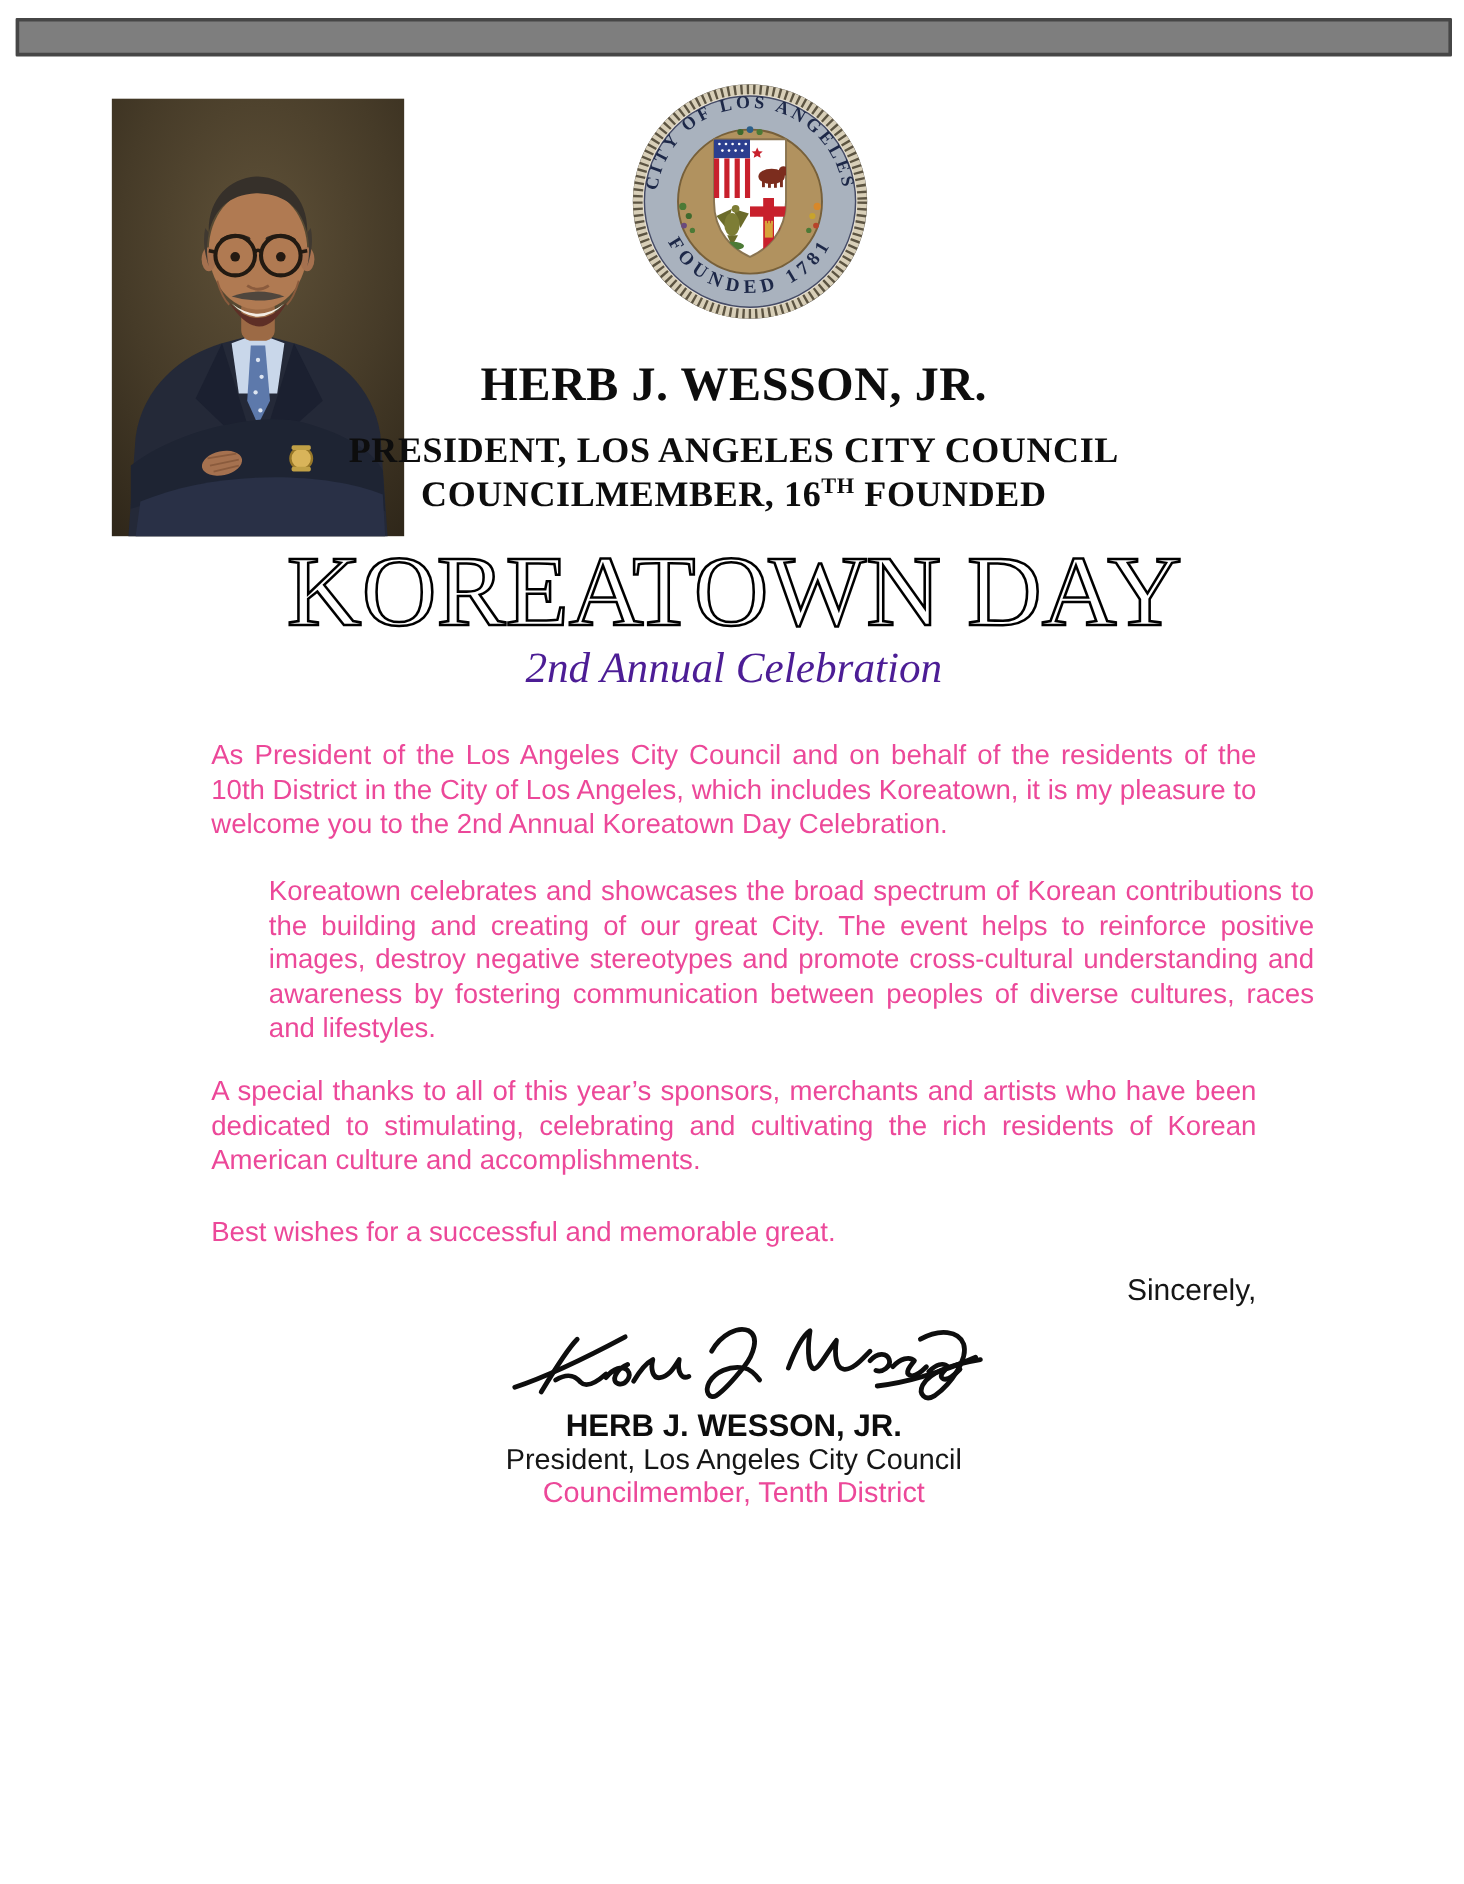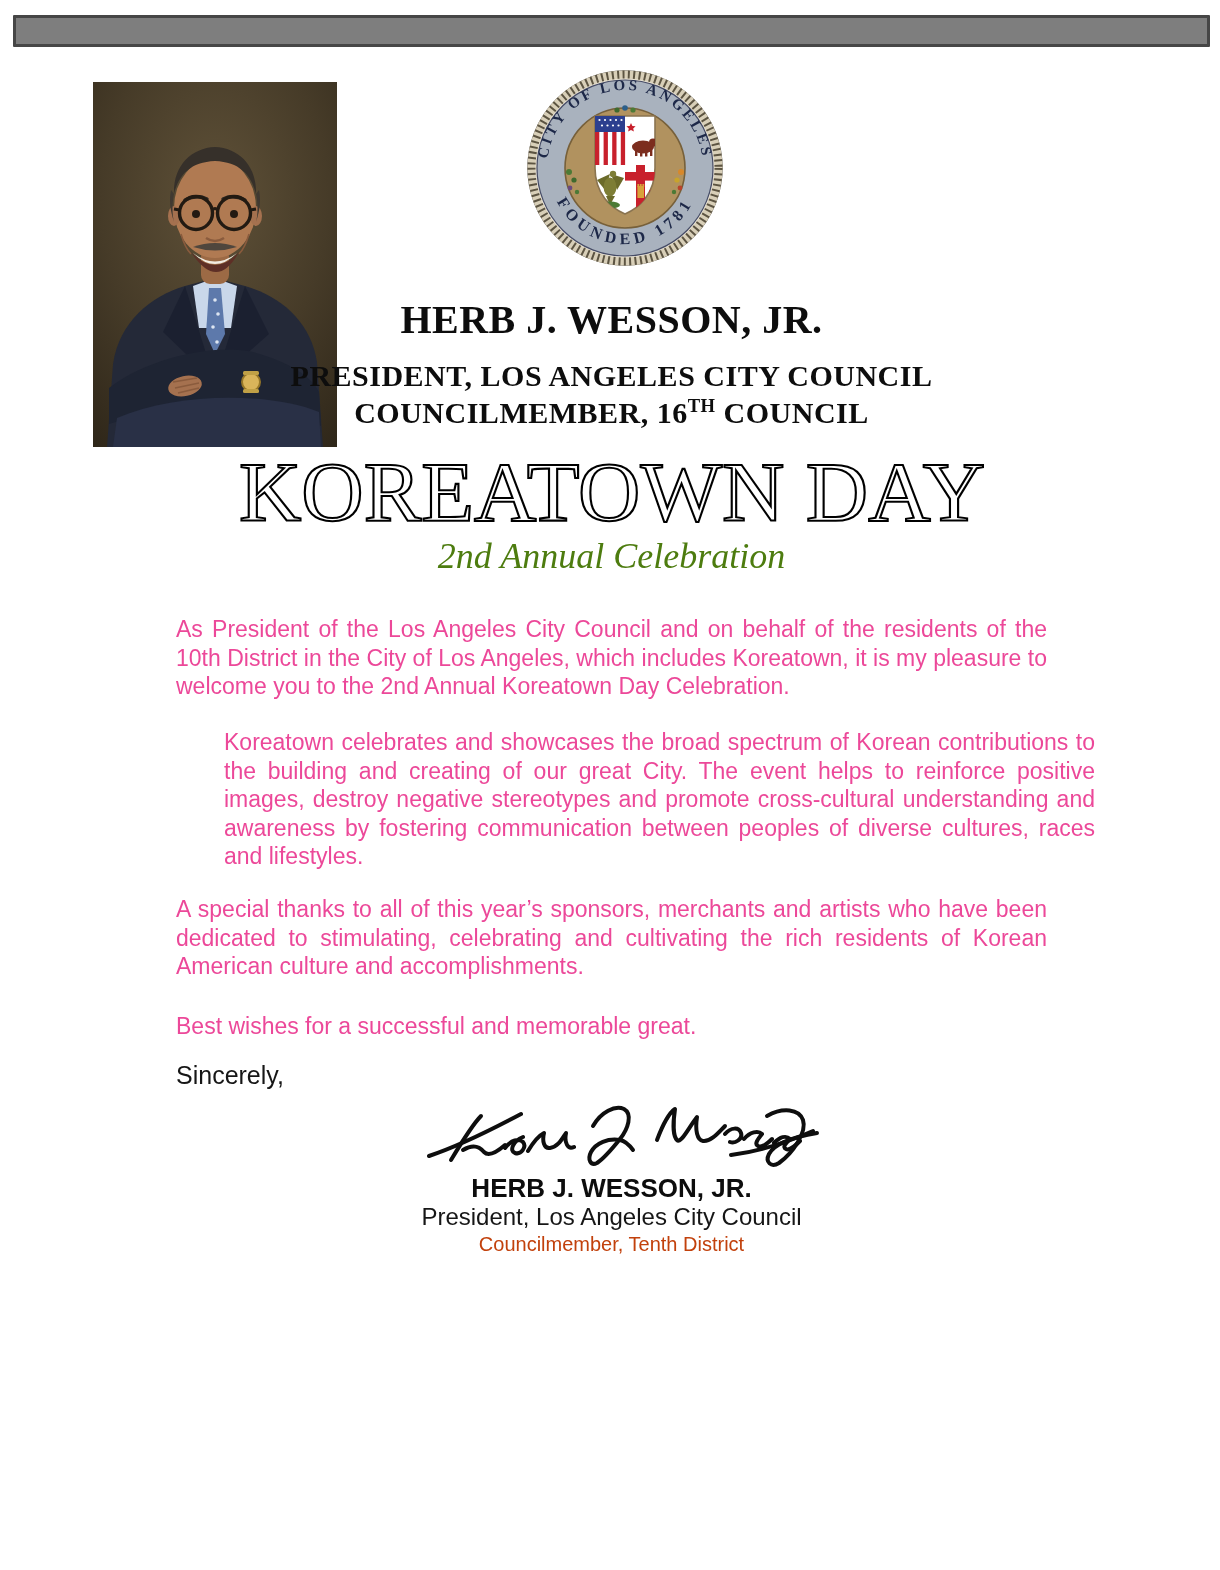--- a/index.html
+++ b/index.html
@@ -35,36 +35,36 @@
     font-size:30px;line-height:32px;text-align:center;letter-spacing:.5px;color:#0d0d0d;}
   .hdr-title2 sup{font-size:62%;vertical-align:super;line-height:0;}
 
   .main-title{left:160px;top:443px;width:904px;height:96px;}
   .main-title text{
     font-family:"Liberation Serif","DejaVu Serif",serif;
     font-size:84px;fill:#ffffff;stroke:#000000;stroke-width:2.1px;
   }
 
   .subtitle{top:536px;font-family:"Liberation Serif",serif;font-style:italic;
-    font-size:36px;line-height:40px;text-align:center;color:#4d7c0f;}
+    font-size:36px;line-height:40px;text-align:center;color:#4c1d95;}
 
   .body-par{font-size:23px;line-height:28.5px;text-align:justify;color:#ec4899;margin:0;}
   .p1{top:615px;}
   .p2{top:728px;margin-left:48px;}
   .p3{top:895px;}
   .p4{top:1012px;text-align:left;}
 
-  .sincerely{top:1061px;font-size:25px;line-height:28px;text-align:left;color:#161616;}
+  .sincerely{top:1061px;font-size:25px;line-height:28px;text-align:right;color:#161616;}
 
   .signature{left:425px;top:1094px;width:400px;height:84px;}
   .signature path{fill:none;stroke:#0e0e0e;stroke-width:4;stroke-linecap:round;stroke-linejoin:round;}
 
   .sig-name{top:1174px;font-size:26px;line-height:28px;font-weight:bold;text-align:center;color:#0d0d0d;}
   .sig-line1{top:1203px;font-size:24px;line-height:27px;text-align:center;color:#161616;}
-  .sig-line2{top:1231px;font-size:20px;line-height:27px;text-align:center;color:#c2410c;}
+  .sig-line2{top:1231px;font-size:24px;line-height:27px;text-align:center;color:#ec4899;}
 </style>
 </head>
 <body>
 
 <div class="abs top-bar"></div>
 
 <svg class="abs portrait" viewBox="0 0 244 365" aria-hidden="true">
   <defs>
     <radialGradient id="pbg" cx="50%" cy="32%" r="85%">
       <stop offset="0%" stop-color="#5f5138"></stop>
@@ -202,21 +202,21 @@
       <rect x="117.4" y="116" width="1.8" height="3" fill="#d8a23a"></rect>
       <ellipse cx="126.5" cy="131" rx="3.6" ry="6" fill="#c8202c"></ellipse>
       <circle cx="126.5" cy="124" r="2.6" fill="#c8202c"></circle>
       <path d="M129,136 Q132,132 130,128" stroke="#c8202c" stroke-width="1.5" fill="none"></path>
     </g>
   </g>
 </svg>
 
 <div class="abs column hdr-name">HERB J. WESSON, JR.</div>
 <div class="abs column hdr-title1">PRESIDENT, LOS ANGELES CITY COUNCIL</div>
-<div class="abs column hdr-title2"><span>COUNCILMEMBER, 16</span><sup>TH</sup><span> COUNCIL</span></div>
+<div class="abs column hdr-title2"><span>COUNCILMEMBER, 16</span><sup>TH</sup><span> FOUNDED</span></div>
 
 <svg class="abs main-title" viewBox="0 0 904 96">
   <text x="452" y="78" text-anchor="middle" textLength="746" lengthAdjust="spacingAndGlyphs">KOREATOWN DAY</text>
 </svg>
 <div class="abs column subtitle">2nd Annual Celebration</div>
 
 <p class="abs column body-par p1">As President of the Los Angeles City Council and on behalf of the residents of the 10th District in the City of Los Angeles, which includes Koreatown, it is my pleasure to welcome you to the 2nd Annual Koreatown Day Celebration.</p>
 <p class="abs column body-par p2">Koreatown celebrates and showcases the broad spectrum of Korean contributions to the building and creating of our great City.  The event helps to reinforce positive images, destroy negative stereotypes and promote cross-cultural understanding and awareness by fostering communication between peoples of diverse cultures, races and lifestyles.</p>
 <p class="abs column body-par p3">A special thanks to all of this year’s sponsors, merchants and artists who have been dedicated to stimulating, celebrating and cultivating the rich residents of Korean American culture and accomplishments.</p>
 <p class="abs column body-par p4">Best wishes for a successful and memorable great.</p>

